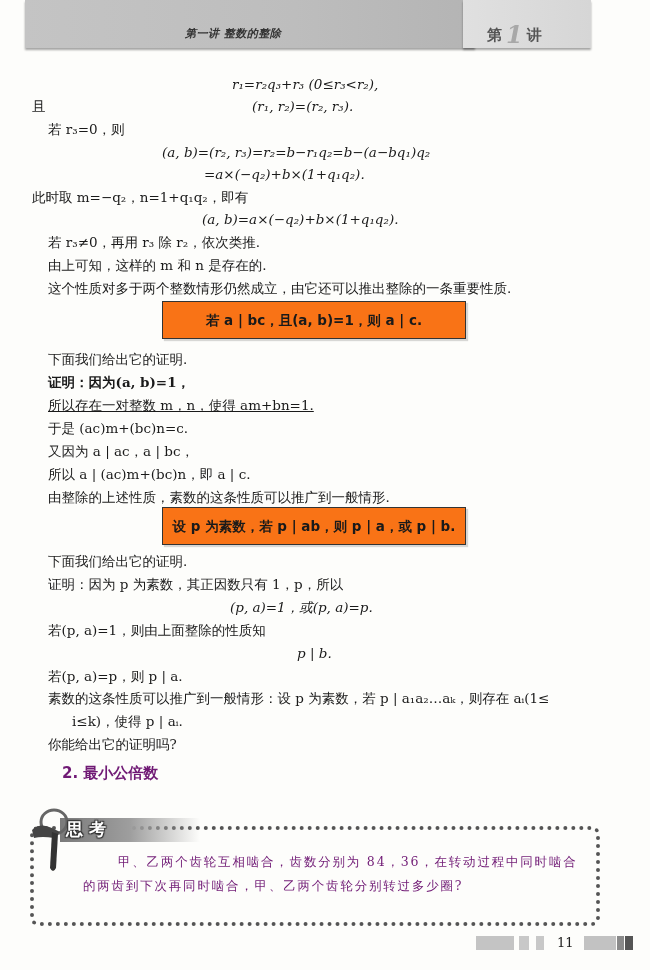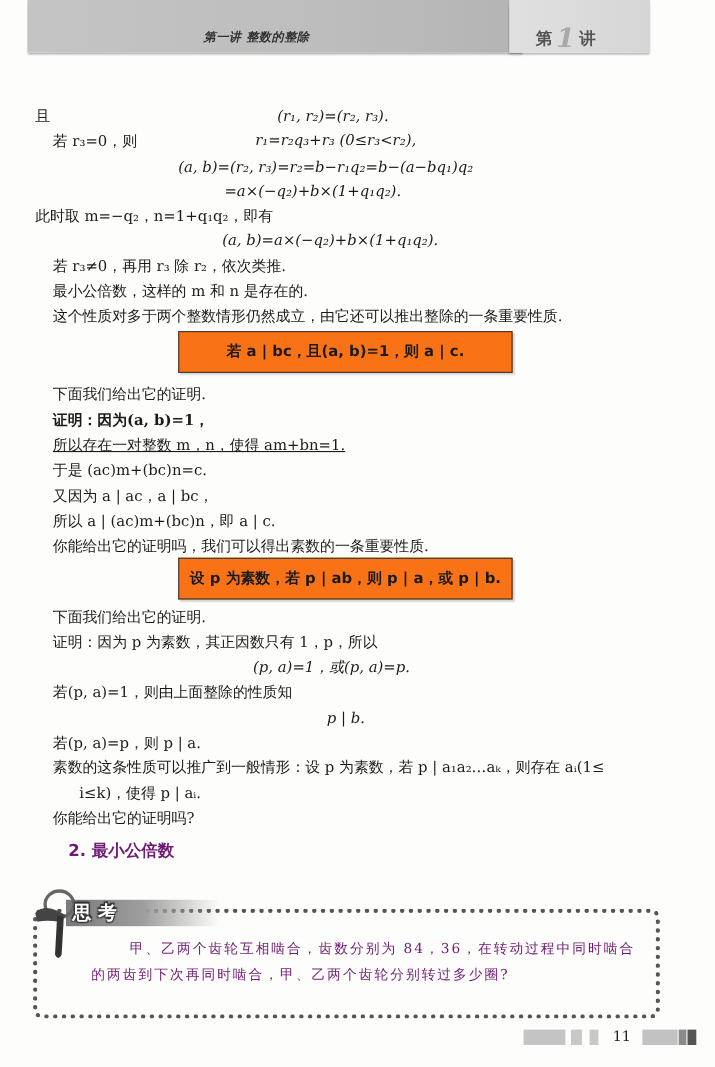--- a/index.html
+++ b/index.html
@@ -60,43 +60,43 @@
 </head>
 <body>
 
 <div class="header-band"></div>
 <div class="header-title">第一讲   整数的整除</div>
 <div class="header-tab"></div>
 <div class="header-tab-text">
   <span>第</span><span class="num">1</span><span>讲</span>
 </div>
 
-<div class="line math" style="left:232px;top:75px;margin-top:44px;">r₁=r₂q₃+r₃ (0≤r₃&lt;r₂),</div>
+<div class="line math" style="left:232px;top:75px;">r₁=r₂q₃+r₃ (0≤r₃&lt;r₂),</div>
 <div class="line" style="left:32px;top:97px;">且</div>
 <div class="line math" style="left:252px;top:97px;">(r₁, r₂)=(r₂, r₃).</div>
 <div class="line" style="left:48px;top:120px;">若 r₃=0，则</div>
 <div class="line math" style="left:162px;top:143px;">(a, b)=(r₂, r₃)=r₂=b−r₁q₂=b−(a−bq₁)q₂</div>
 <div class="line math" style="left:204px;top:165px;">=a×(−q₂)+b×(1+q₁q₂).</div>
 <div class="line" style="left:32px;top:188px;">此时取 m=−q₂，n=1+q₁q₂，即有</div>
 <div class="line math" style="left:202px;top:210px;">(a, b)=a×(−q₂)+b×(1+q₁q₂).</div>
 <div class="line" style="left:48px;top:233px;">若 r₃≠0，再用 r₃ 除 r₂，依次类推.</div>
-<div class="line" style="left:48px;top:256px;">最小公倍数，这样的 m 和 n 是存在的.</div>
+<div class="line" style="left:48px;top:256px;">由上可知，这样的 m 和 n 是存在的.</div>
 <div class="line" style="left:48px;top:279px;">这个性质对多于两个整数情形仍然成立，由它还可以推出整除的一条重要性质.</div>
 
 <div class="box" style="left:162px;top:301px;width:302px;height:36px;line-height:36px;">
   <span>若 a | bc，且(a, b)=1，则 a | c.</span>
 </div>
 
 <div class="line" style="left:48px;top:350px;">下面我们给出它的证明.</div>
 <div class="line" style="left:48px;top:373px;font-weight:bold;">证明：因为(a, b)=1，</div>
 <div class="line" style="left:48px;top:396px;text-decoration:underline;">所以存在一对整数 m，n，使得 am+bn=1.</div>
 <div class="line" style="left:48px;top:419px;">于是    (ac)m+(bc)n=c.</div>
 <div class="line" style="left:48px;top:442px;">又因为   a | ac，a | bc，</div>
 <div class="line" style="left:48px;top:465px;">所以   a | (ac)m+(bc)n，即   a | c.</div>
-<div class="line" style="left:48px;top:488px;">你能给出它的证明吗，我们可以得出素数的一条重要性质.</div>
+<div class="line" style="left:48px;top:488px;">由整除的上述性质，素数的这条性质可以推广到一般情形.</div>
 
 <div class="box" style="left:162px;top:507px;width:302px;height:36px;line-height:36px;">
   <span>设 p 为素数，若 p | ab，则 p | a，或 p | b.</span>
 </div>
 
 <div class="line" style="left:48px;top:552px;">下面我们给出它的证明.</div>
 <div class="line" style="left:48px;top:575px;">证明：因为 p 为素数，其正因数只有 1，p，所以</div>
 <div class="line math" style="left:230px;top:598px;">(p, a)=1，或(p, a)=p.</div>
 <div class="line" style="left:48px;top:621px;">若(p, a)=1，则由上面整除的性质知</div>
 <div class="line math" style="left:297px;top:644px;">p | b.</div>

